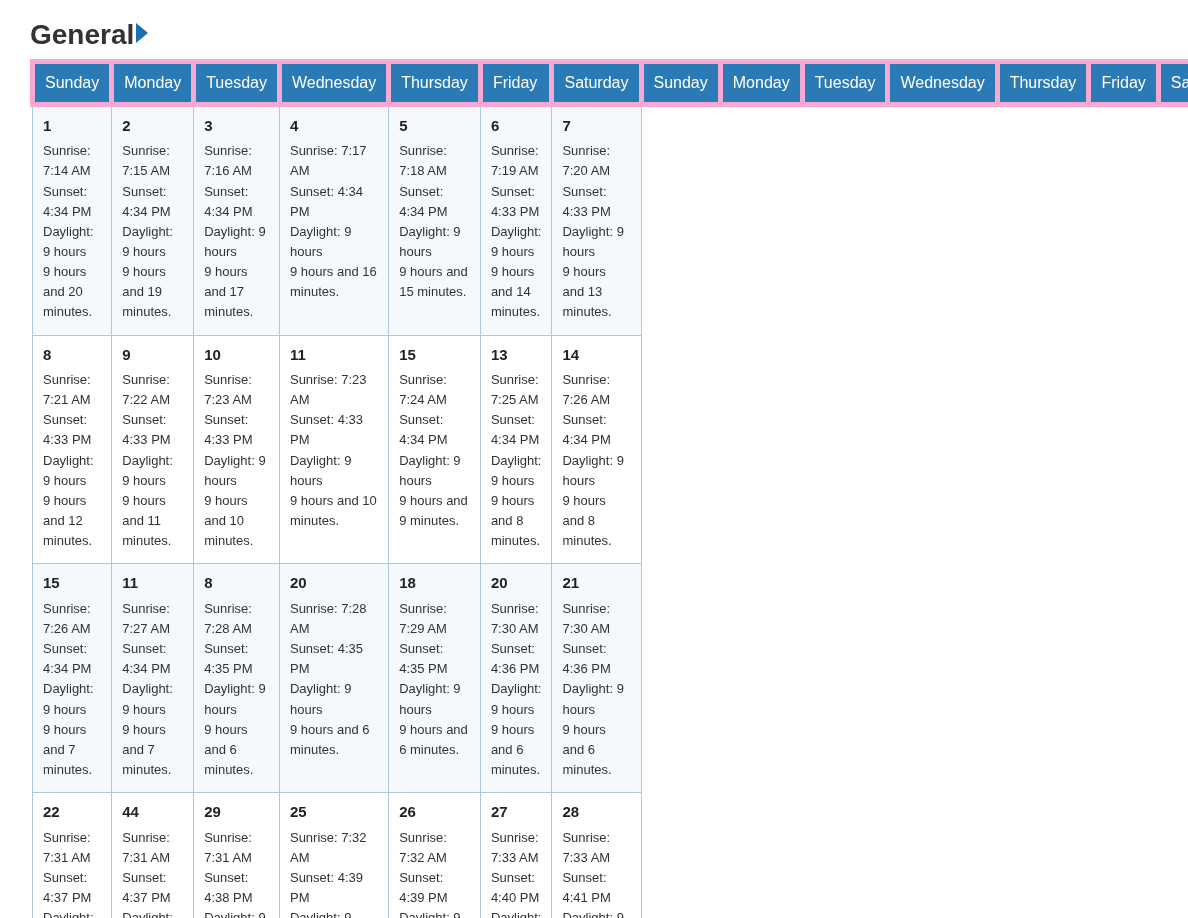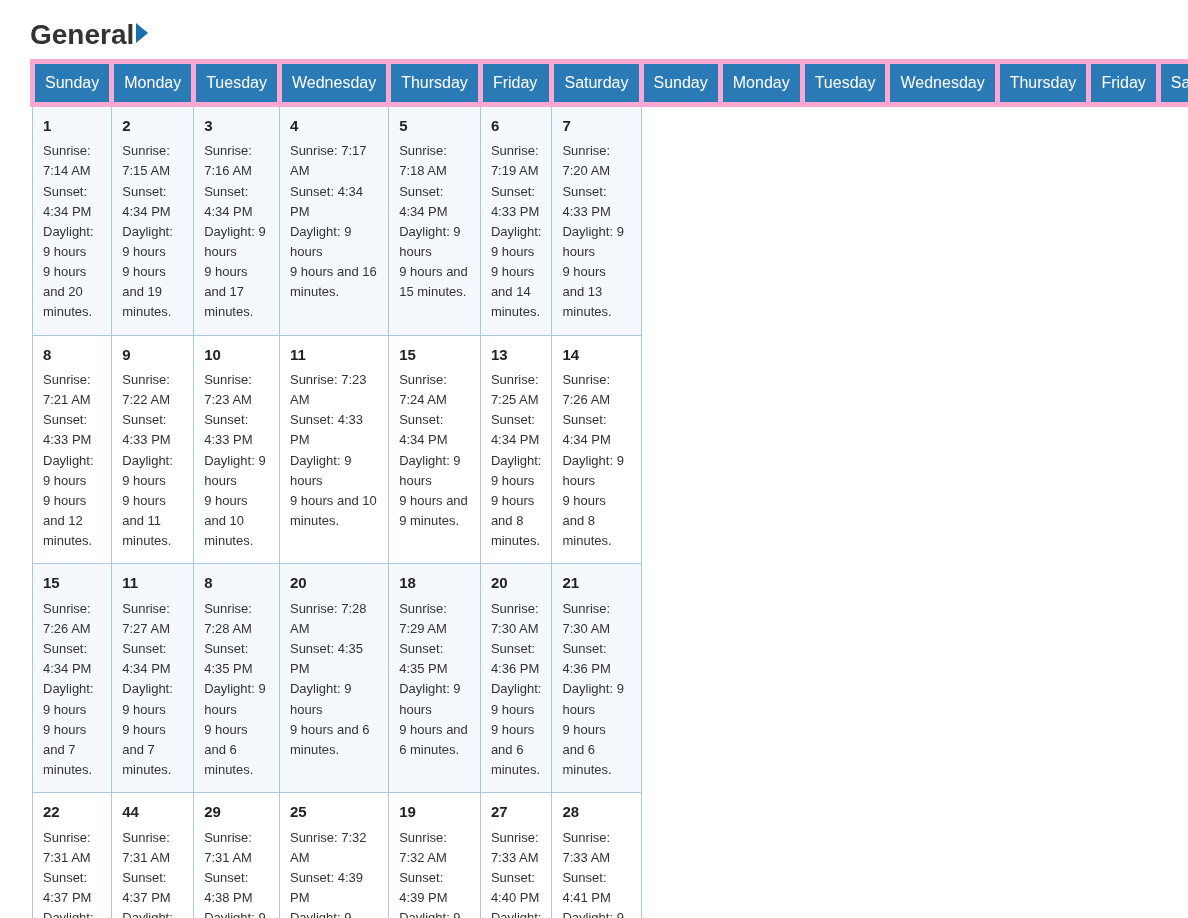--- a/index.html
+++ b/index.html
@@ -244,21 +244,21 @@
         </td>
         <td>
           <span class="day-num">29</span>
           <div class="day-info">Sunrise: 7:31 AM<br>Sunset: 4:38 PM<br>Daylight: 9 hours<br>9 hours and 6 minutes.</div>
         </td>
         <td>
           <span class="day-num">25</span>
           <div class="day-info">Sunrise: 7:32 AM<br>Sunset: 4:39 PM<br>Daylight: 9 hours<br>9 hours and 6 minutes.</div>
         </td>
         <td>
-          <span class="day-num">19</span>
+          <span class="day-num">26</span>
           <div class="day-info">Sunrise: 7:32 AM<br>Sunset: 4:39 PM<br>Daylight: 9 hours<br>9 hours and 6 minutes.</div>
         </td>
         <td>
           <span class="day-num">27</span>
           <div class="day-info">Sunrise: 7:33 AM<br>Sunset: 4:40 PM<br>Daylight: 9 hours<br>9 hours and 7 minutes.</div>
         </td>
         <td>
           <span class="day-num">28</span>
           <div class="day-info">Sunrise: 7:33 AM<br>Sunset: 4:41 PM<br>Daylight: 9 hours<br>9 hours and 7 minutes.</div>
         </td>

